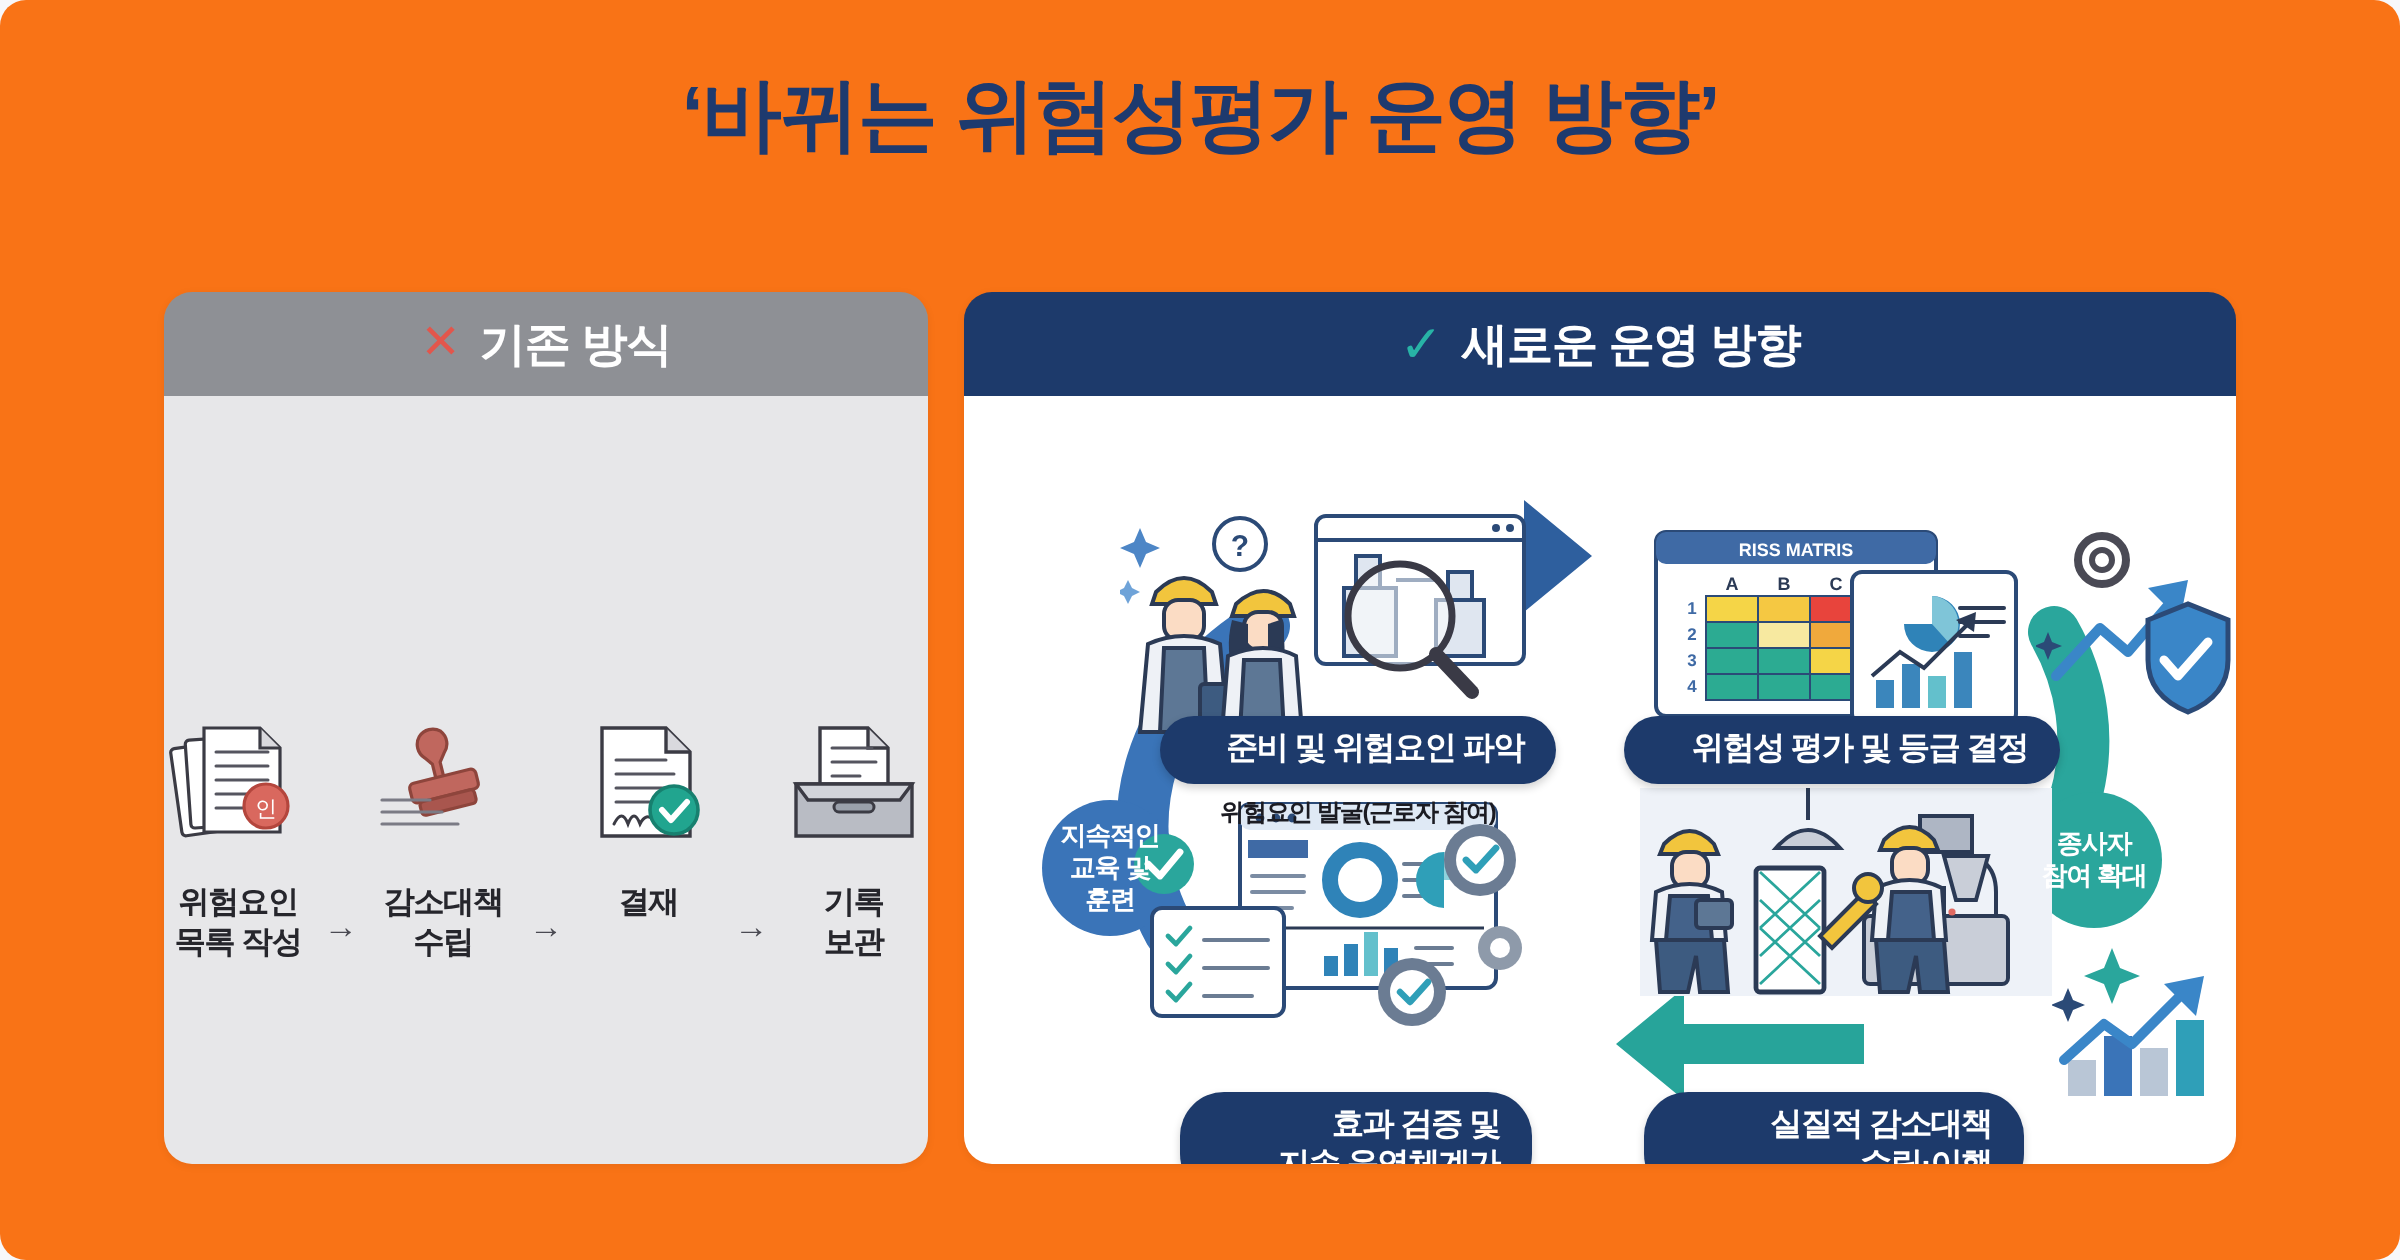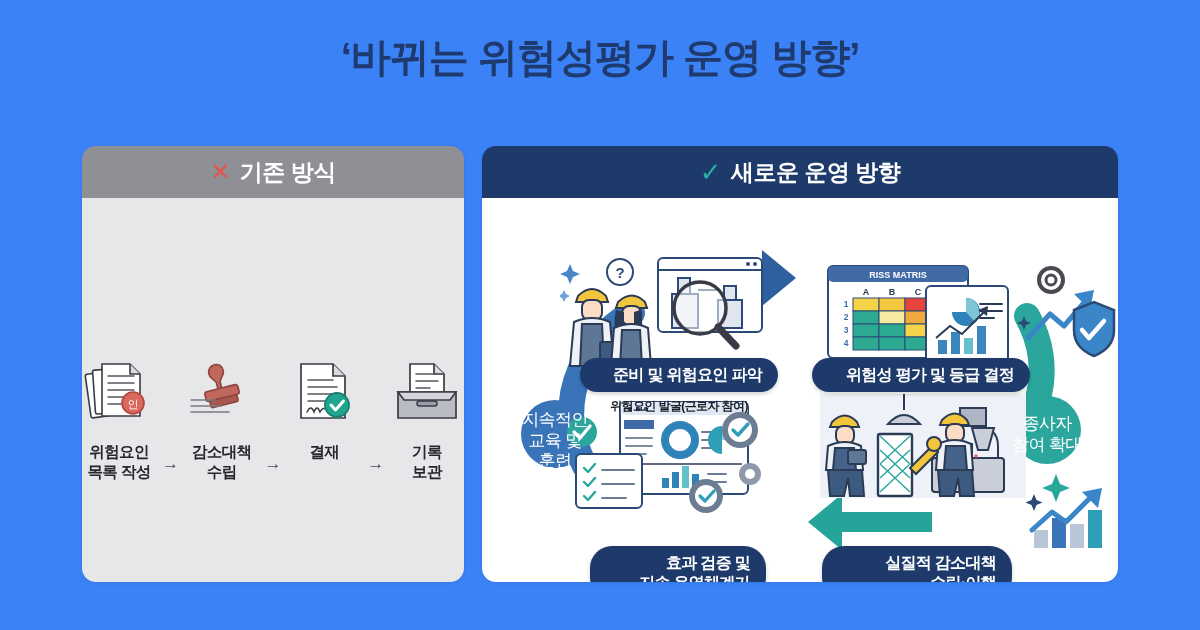--- a/index.html
+++ b/index.html
@@ -2,21 +2,21 @@
 <html><head>
 <meta charset="utf-8">
 <style>
   * { box-sizing: border-box; margin: 0; padding: 0; }
   html, body {
     width: 1200px; height: 630px;
     font-family: "Liberation Sans", "DejaVu Sans", sans-serif;
     background: #f7f7fa;
     overflow: hidden;
   }
-  .page { position: relative; width: 1200px; height: 630px; background: #3b82f6; }
+  .page { position: relative; width: 1200px; height: 630px; background: #f97316; border-radius: 13px; }
 
   
   .title {
     position: absolute; top: 30px; left: 0; width: 1200px;
     text-align: center;
     font-size: 40px; font-weight: 700; letter-spacing: -1px;
     color: #1e3a6e;
   }
   .subtitle {
     position: absolute; top: 96px; left: 0; width: 1200px;
@@ -74,21 +74,21 @@
     border-radius: 22px; padding: 7px 16px;
     font-size: 16px; font-weight: 700; letter-spacing: -0.7px;
     text-align: right; line-height: 1.22; white-space: pre-line;
     box-shadow: 0 2px 4px rgba(0,0,0,.18);
   }
   .caption {
     position: absolute; font-size: 12px; font-weight: 700;
     color: #1b1b22; letter-spacing: -0.6px; text-align: center;
   }
   .arc-label {
-    position: absolute; color: #ffffff; font-size: 17px; font-weight: 400;
+    position: absolute; color: #ffffff; font-size: 13px; font-weight: 700;
     text-align: center; line-height: 1.22; letter-spacing: -0.6px;
     white-space: pre-line;
   }
 
   .illus { position: absolute; }
 </style>
 </head>
 <body>
 
 <div class="page">

